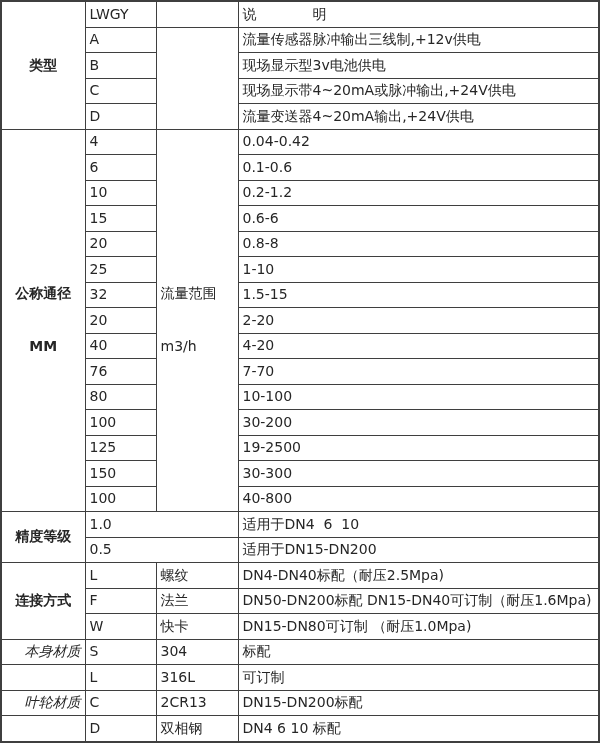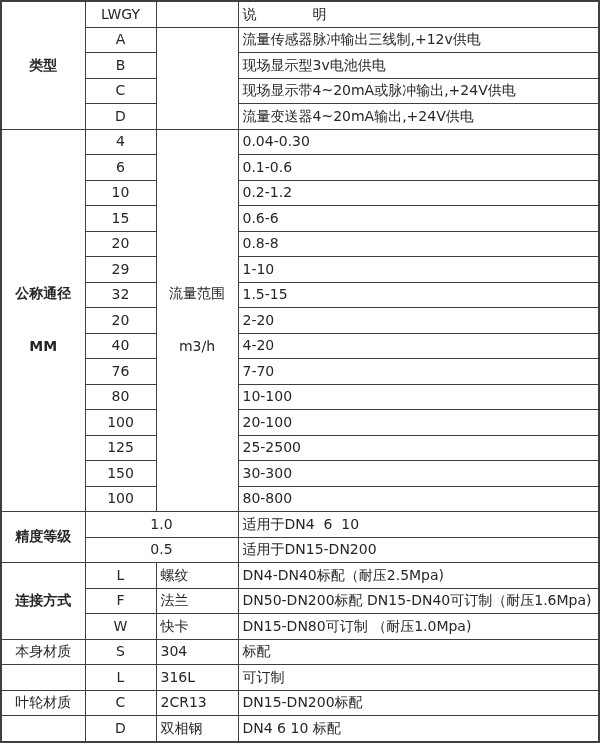--- a/index.html
+++ b/index.html
@@ -20,24 +20,24 @@
     background: #ffffff;
   }
   table.spec td {
     border: 1px solid #3f3f3f;
     padding: 0 4px;
     vertical-align: middle;
     white-space: pre;
     overflow: hidden;
     line-height: 1.25;
   }
-  td.c { text-align: center; }
+  td.c { text-align: left; }
   td.l { text-align: left; margin-top: 10px; }
   td.lbl { text-align: center; font-weight: bold; }
-  td.lbl-left { text-align: center; padding-left: 5px; }
+  td.lbl-left { text-align: right; padding-left: 5px; font-style: italic; }
 </style>
 </head>
 <body>
 
 <table class="spec">
   <colgroup>
     <col style="width:84px">
     <col style="width:71px">
     <col style="width:82px">
     <col>
@@ -71,40 +71,40 @@
     <tr>
       <td class="lbl" rowspan="15">
         <div>公称通径</div>
         <div>MM</div>
       </td>
       <td class="c">4</td>
       <td class="c" rowspan="15">
         <div>流量范围</div>
         <div>m3/h</div>
       </td>
-      <td class="l">0.04-0.30</td>
+      <td class="l">0.04-0.42</td>
     </tr>
     <tr>
       <td class="c">6</td>
       <td class="l">0.1-0.6</td>
     </tr>
     <tr>
       <td class="c">10</td>
       <td class="l">0.2-1.2</td>
     </tr>
     <tr>
       <td class="c">15</td>
       <td class="l">0.6-6</td>
     </tr>
     <tr>
       <td class="c">20</td>
       <td class="l">0.8-8</td>
     </tr>
     <tr>
-      <td class="c">29</td>
+      <td class="c">25</td>
       <td class="l">1-10</td>
     </tr>
     <tr>
       <td class="c">32</td>
       <td class="l">1.5-15</td>
     </tr>
     <tr>
       <td class="c">20</td>
       <td class="l">2-20</td>
     </tr>
@@ -115,33 +115,33 @@
     <tr>
       <td class="c">76</td>
       <td class="l">7-70</td>
     </tr>
     <tr>
       <td class="c">80</td>
       <td class="l">10-100</td>
     </tr>
     <tr>
       <td class="c">100</td>
-      <td class="l">20-100</td>
+      <td class="l">30-200</td>
     </tr>
     <tr>
       <td class="c">125</td>
-      <td class="l">25-2500</td>
+      <td class="l">19-2500</td>
     </tr>
     <tr>
       <td class="c">150</td>
       <td class="l">30-300</td>
     </tr>
     <tr>
       <td class="c">100</td>
-      <td class="l">80-800</td>
+      <td class="l">40-800</td>
     </tr>
 
     <tr>
       <td class="lbl" rowspan="2">精度等级</td>
       <td class="c" colspan="2">1.0</td>
       <td class="l">适用于DN4  6  10</td>
     </tr>
     <tr>
       <td class="c" colspan="2">0.5</td>
       <td class="l">适用于DN15-DN200</td>

